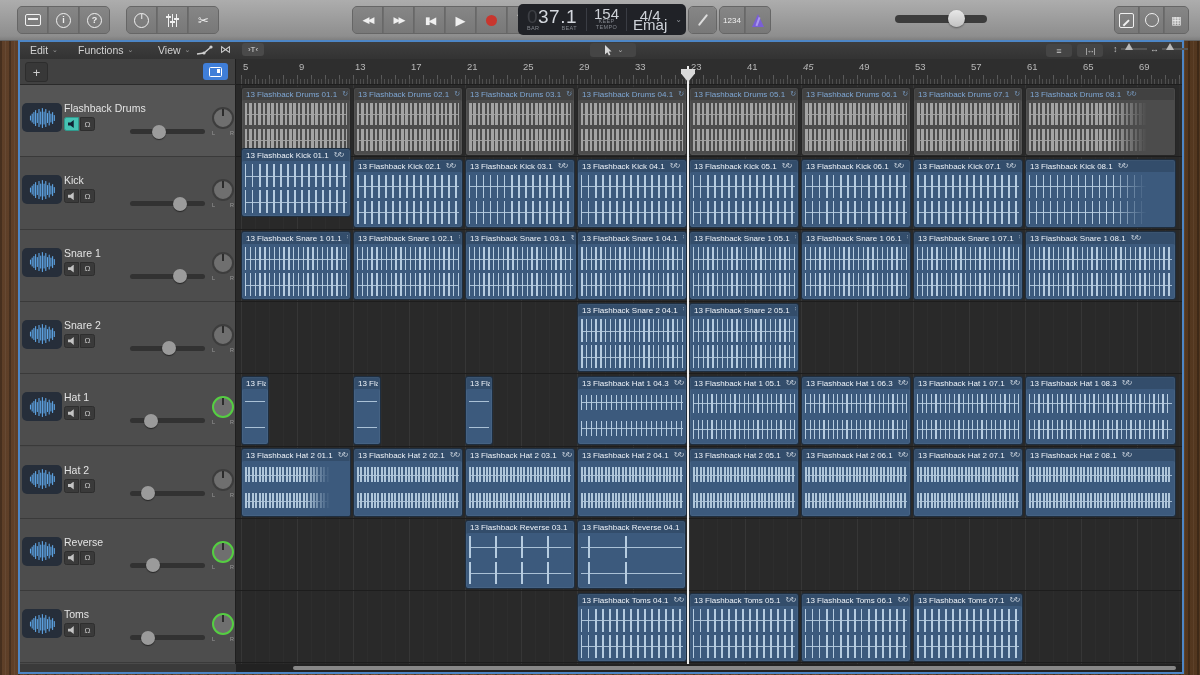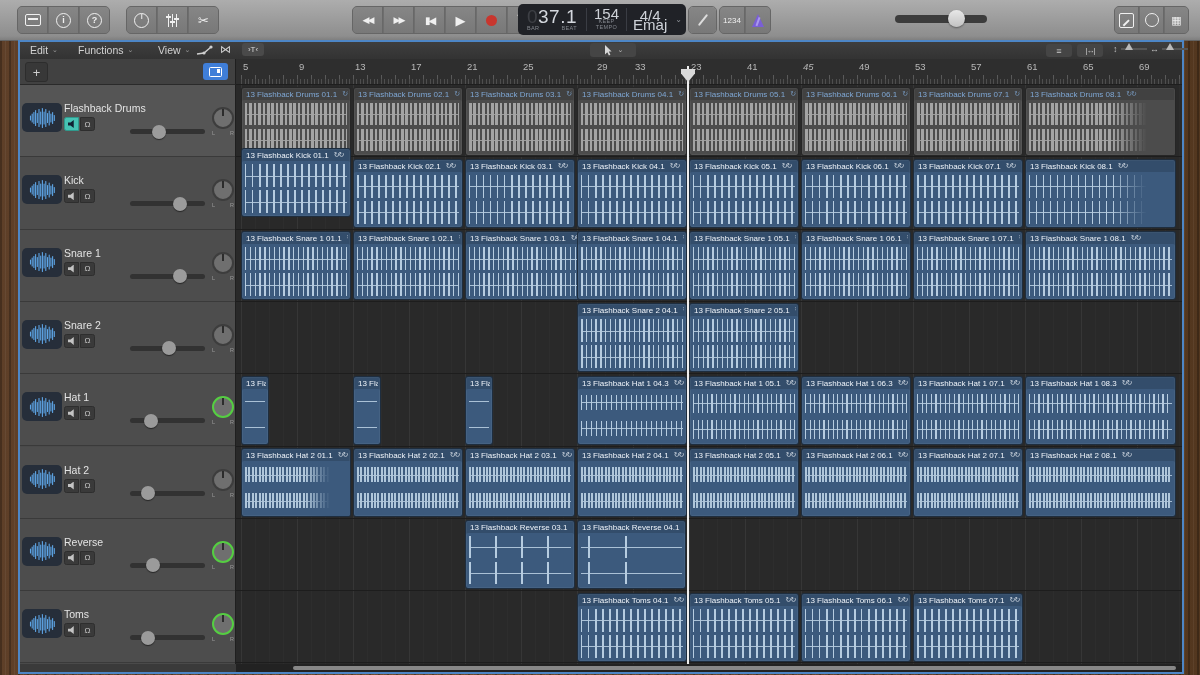--- a/index.html
+++ b/index.html
@@ -300,21 +300,21 @@
       </div>
   </div>
 
   <div id="ruler" class="abs">
       <span class="rnum" style="left: 7px;">5</span>
       <span class="rnum" style="left: 63px;">9</span>
       <span class="rnum" style="left: 119px;">13</span>
       <span class="rnum" style="left: 175px;">17</span>
       <span class="rnum" style="left: 231px;">21</span>
       <span class="rnum" style="left: 287px;">25</span>
-      <span class="rnum" style="left: 343px; margin-left: 18px;">29</span>
+      <span class="rnum" style="left: 343px;">29</span>
       <span class="rnum" style="left: 399px;">33</span>
       <span class="rnum" style="left: 455px;">23</span>
       <span class="rnum" style="left: 511px;">41</span>
       <span class="rnum" style="left: 567px; font-style: italic;">45</span>
       <span class="rnum" style="left: 623px;">49</span>
       <span class="rnum" style="left: 679px;">53</span>
       <span class="rnum" style="left: 735px;">57</span>
       <span class="rnum" style="left: 791px;">61</span>
       <span class="rnum" style="left: 847px;">65</span>
       <span class="rnum" style="left: 903px;">69</span>
@@ -750,21 +750,21 @@
         <div class="ch ch2"></div>
       </div>
       <div class="region wf-spike2" style="left: 117px; top: 146.1px; width: 110px; --rg: #3c5a7d; --wv: #b6cce0; --lb: #eef3f9;">
         <div class="rlabel">
           <span>13 Flashback Snare 1 02.1</span>
           <span class="loopg">↻↻</span>
         </div>
         <div class="ch ch1"></div>
         <div class="ch ch2"></div>
       </div>
-      <div class="region wf-spike2" style="left: 229px; top: 146.1px; width: 130px; --rg: #3c5a7d; --wv: #b6cce0; --lb: #eef3f9;">
+      <div class="region wf-spike2" style="left: 229px; top: 146.1px; width: 112px; --rg: #3c5a7d; --wv: #b6cce0; --lb: #eef3f9;">
         <div class="rlabel">
           <span>13 Flashback Snare 1 03.1</span>
           <span class="loopg">↻↻</span>
         </div>
         <div class="ch ch1"></div>
         <div class="ch ch2"></div>
       </div>
       <div class="region wf-spike2" style="left: 341px; top: 146.1px; width: 110px; --rg: #3c5a7d; --wv: #b6cce0; --lb: #eef3f9;">
         <div class="rlabel">
           <span>13 Flashback Snare 1 04.1</span>

